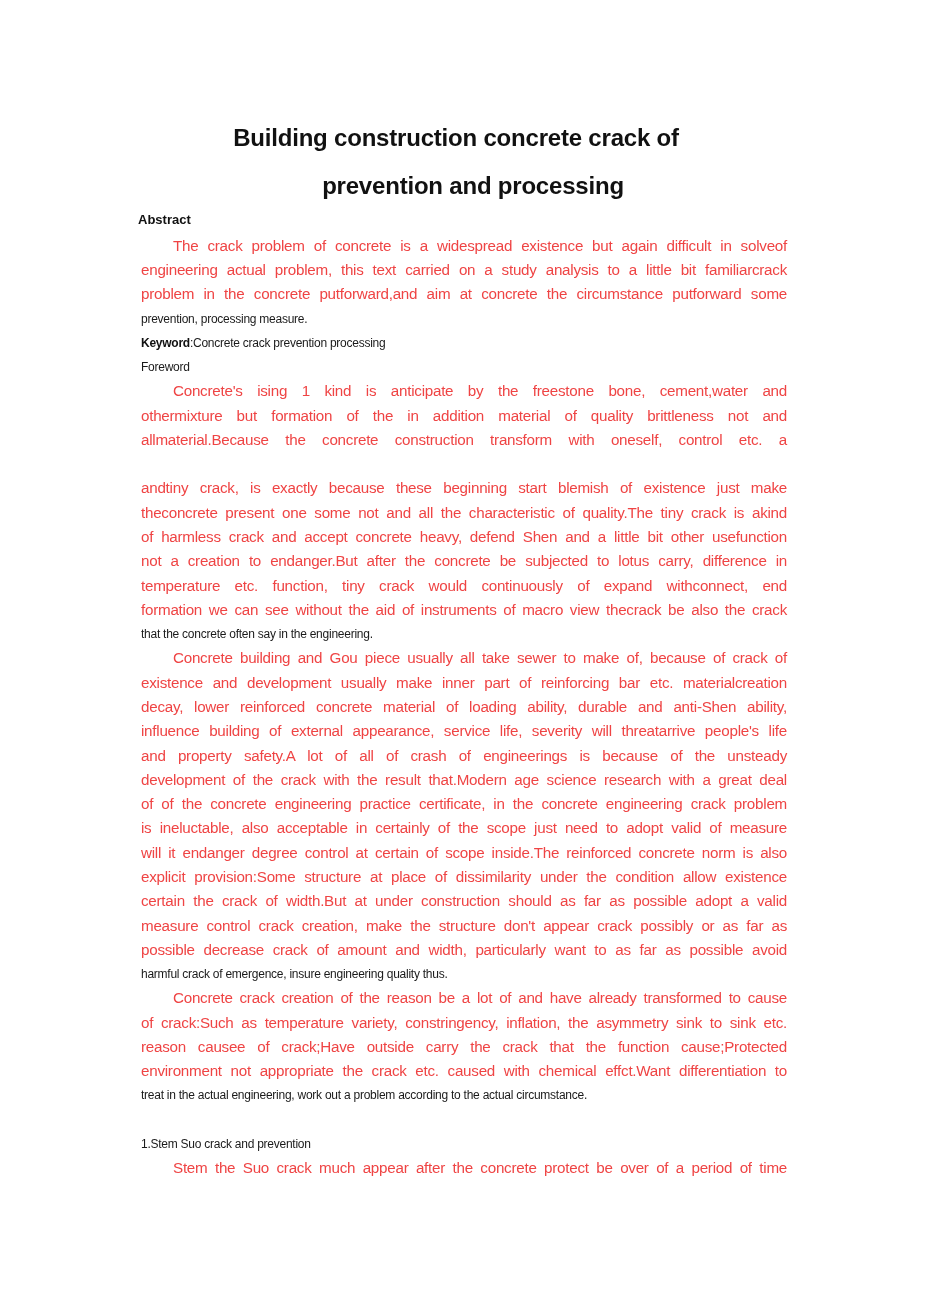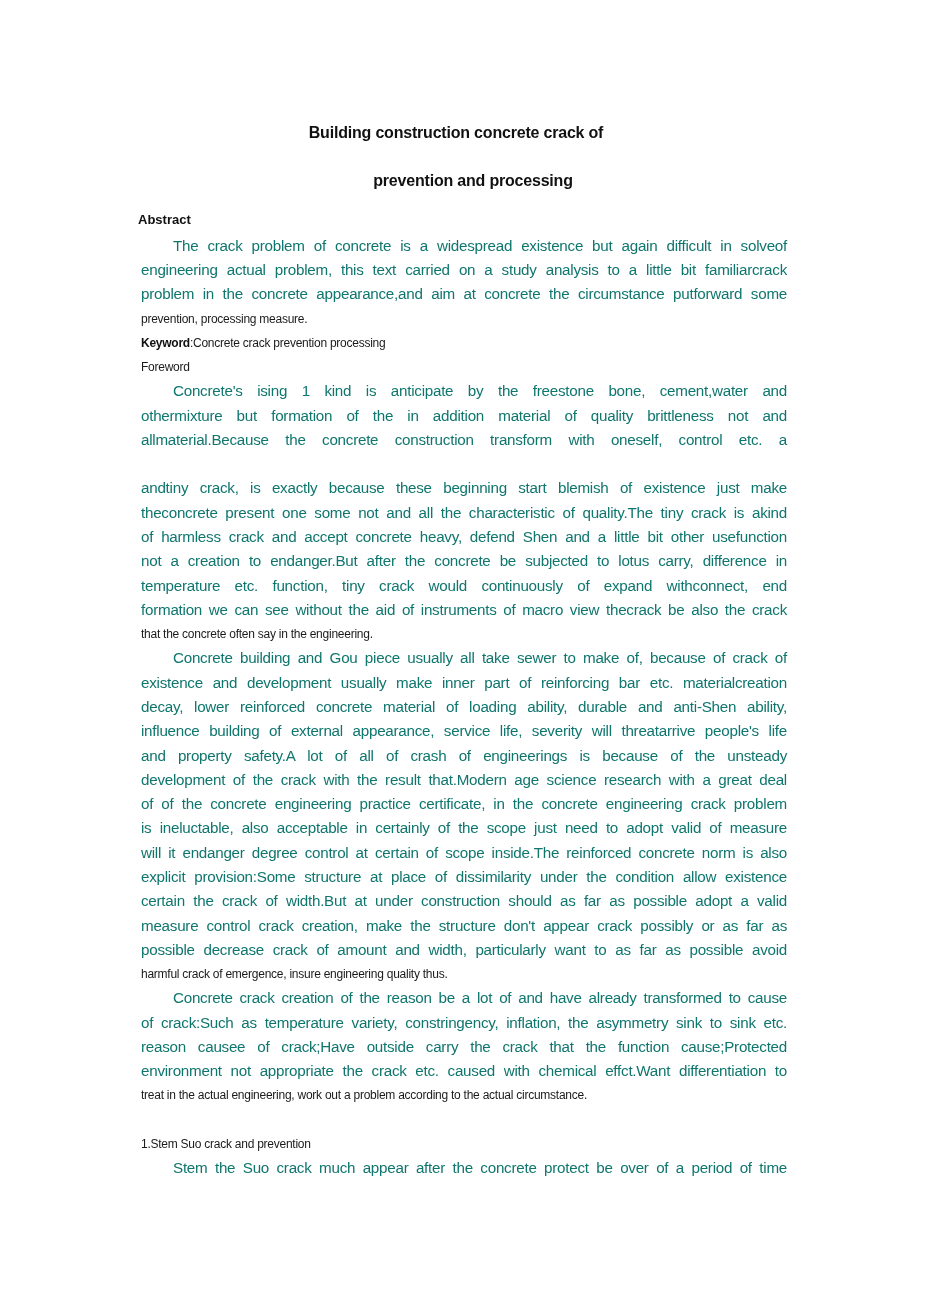--- a/index.html
+++ b/index.html
@@ -22,21 +22,21 @@
       width: 926px;
       height: 1309px;
       background: #ffffff;
     }
     .title-line {
       position: absolute;
       left: 0;
       width: 926px;
       text-align: center;
       font-weight: bold;
-      font-size: 16px;
+      font-size: 24px;
       letter-spacing: -0.2px;
       color: #111;
     }
     .t1 { top: 124px; padding-left: 0; }
     .t2 { top: 172px; }
     .t1 span, .t2 span { display: inline-block; }
     .heading {
       position: absolute;
       left: 138px;
       font-size: 13px;
@@ -46,21 +46,21 @@
     .line {
       position: absolute;
       left: 141px;
       width: 646px;
       font-size: 15.2px;
       line-height: 20px;
       height: 20px;
       white-space: nowrap;
       text-align: justify;
       text-align-last: justify;
-      color: #0f766e;
+      color: #ef4444;
       letter-spacing: -0.25px;
     }
     .line.indent {
       left: 173px;
       width: 614px;
     }
     .plain {
       position: absolute;
       left: 141px;
       font-size: 12px;
@@ -81,21 +81,21 @@
     <span style="margin-left:-14px">Building construction concrete crack of</span>
   </div>
   <div class="title-line t2">
     <span style="margin-left:20px">prevention and processing</span>
   </div>
 
   <div class="heading" style="top:212px">Abstract</div>
 
   <div class="line indent" style="top:236px">The crack problem of concrete is a widespread existence but again difficult in solveof</div>
   <div class="line" style="top:260px">engineering actual problem, this text carried on a study analysis to a little bit familiarcrack</div>
-  <div class="line" style="top:284px">problem in the concrete appearance,and aim at concrete the circumstance putforward some</div>
+  <div class="line" style="top:284px">problem in the concrete putforward,and aim at concrete the circumstance putforward some</div>
   <div class="plain" style="top:309px">prevention, processing measure.</div>
 
   <div class="plain" style="top:333px">
     <span class="kw-label">Keyword</span><span>:Concrete crack prevention processing</span>
   </div>
 
   <div class="plain" style="top:357px">Foreword</div>
 
   <div class="line indent" style="top:381px">Concrete's ising 1 kind is anticipate by the freestone bone, cement,water and</div>
   <div class="line" style="top:406px">othermixture but formation of the in addition material of quality brittleness not and</div>

